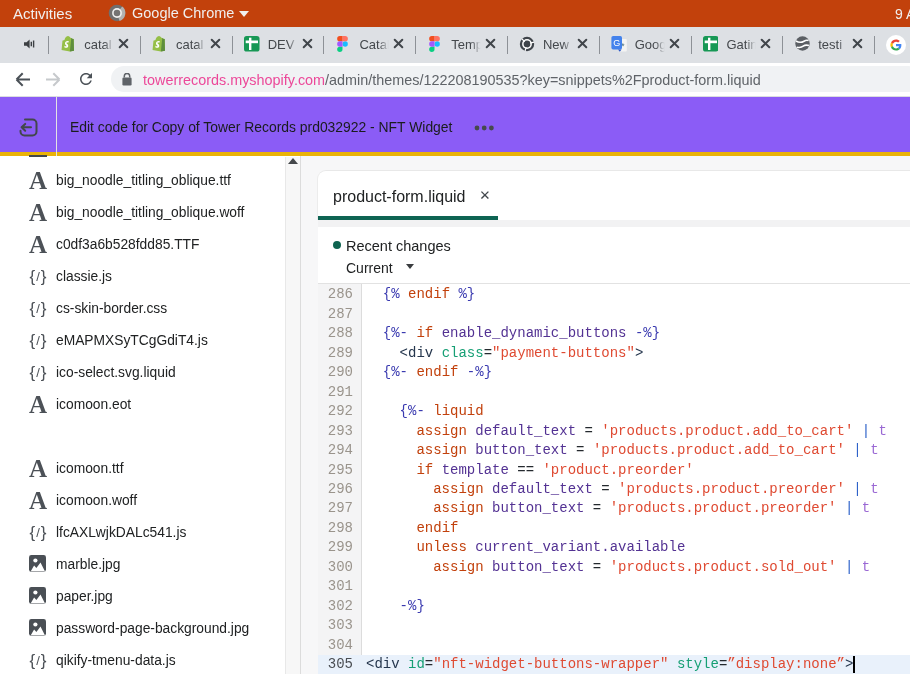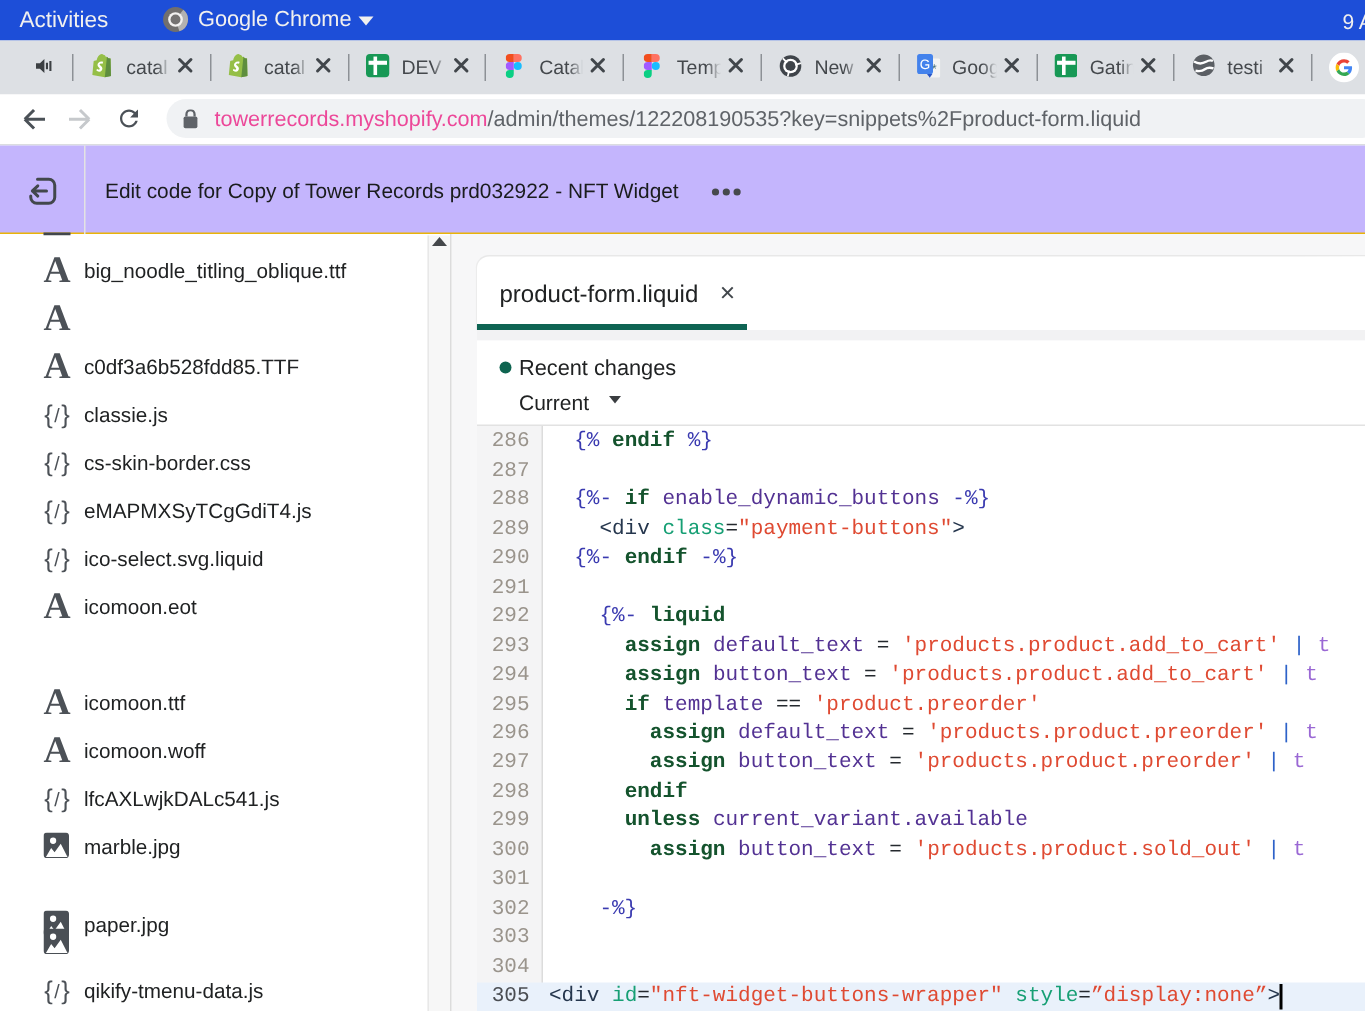--- a/index.html
+++ b/index.html
@@ -1,35 +1,35 @@
 <!DOCTYPE html>
 <html><head><meta charset="utf-8"><style>
 *{margin:0;padding:0;box-sizing:border-box}
 html,body{width:910px;height:674px;overflow:hidden}
 body{font-family:"Liberation Sans",sans-serif}
 .page{position:absolute;top:0;left:0;width:910px;height:674px;background:#fff}
 .abs{position:absolute}
 
-.ubar{left:0;top:0;width:910px;height:27px;background:#1d4ed8;color:#f1f0ef}
+.ubar{left:0;top:0;width:910px;height:27px;background:#c2410c;color:#f1f0ef}
 .ubar .act{left:13px;top:5px;font-size:15px}
 .ubar .gc{left:132px;top:4.5px;font-size:14.5px}
 .ubar .clk{left:895px;top:5.5px;font-size:14px;width:40px}
 
 .tstrip{left:0;top:27px;width:910px;height:36px;background:#dde0e4}
 .tsep{top:9px;width:1px;height:18px;background:#8d9196}
 .tablabel{top:9.5px;height:16px;font-size:13px;color:#44484c;white-space:nowrap;overflow:hidden;width:31px;-webkit-mask-image:linear-gradient(90deg,#000 65%,transparent 96%);mask-image:linear-gradient(90deg,#000 65%,transparent 96%)}
 .tx{top:11.2px;width:11px;height:11px}
 .ticon{top:9px;width:16px;height:16px}
 
 .tbar{left:0;top:63px;width:910px;height:34px;background:#fff;border-bottom:1px solid #dbdde0}
 .pill{left:111px;top:66px;width:810px;height:26px;background:#f0f2f4;border-radius:13px}
 .urltxt{left:143px;top:72px;font-size:14.4px;color:#5f6368;white-space:nowrap}
 .urltxt b{color:#ec4899;font-weight:normal}
 
-.shead{left:0;top:97px;width:910px;height:59px;background:#c4b5fd;border-bottom:1px solid #eab308}
+.shead{left:0;top:97px;width:910px;height:59px;background:#8b5cf6;border-bottom:4px solid #eab308}
 .shead .vsep{left:56px;top:0;width:1px;height:59px;background:#e3e3e3}
 .shead .title{left:70px;top:22px;font-size:13.9px;color:#1a1c1d}
 .frag{left:29px;top:155px;width:18px;height:2px;background:#42474c}
 
 .side{left:0;top:157px;width:285px;height:517px;background:#fff;overflow:hidden}
 .srow{left:0;width:285px;height:32px}
 .srow .fa{position:absolute;left:27px;top:6px;width:22px;height:24px;text-align:center;font-family:"Liberation Serif",serif;font-weight:bold;font-size:25px;color:#4c5157;line-height:24px}
 .srow .fc{position:absolute;left:26px;top:5px;width:24px;height:18px;color:#4c5157;display:flex;align-items:center;justify-content:center}
 .srow .fc .b{font-size:17px;line-height:18px}
 .srow .fc .sl{font-size:13px;margin:0 1px;position:relative;top:-0.5px}
@@ -51,21 +51,21 @@
 .curtxt{left:346px;top:259.5px;font-size:14px;color:#202223}
 .curarr{left:406px;top:264px;width:0;height:0;border-left:4.5px solid transparent;border-right:4.5px solid transparent;border-top:5px solid #3a3d40}
 
 .cmtop{left:318px;top:283px;width:592px;height:1px;background:#e2e2e2}
 .cm{left:318px;top:284px;width:592px;height:390px;background:#fff;font-family:"Liberation Mono",monospace;font-size:14px}
 .gutter{position:absolute;left:0;top:0;width:44px;height:390px;background:#f4f4f5;border-right:1px solid #dcdcdc}
 .cline{position:absolute;left:0;width:592px;height:19.47px;line-height:19.47px;white-space:pre}
 .lnum{position:absolute;left:0;width:35px;text-align:right;color:#9a948c}
 .ctext{position:absolute;left:48px;color:#24292e}
 .hl{position:absolute;left:0;top:370.9px;width:592px;height:20px;background:#e9f1fb}
-.d{color:#3a3ab0}.k{color:#14532d;font-weight:bold}.v{color:#533293}.s{color:#df4a32}
+.d{color:#3a3ab0}.k{color:#c2410c;font-weight:normal}.v{color:#533293}.s{color:#df4a32}
 .p{color:#2e62c9}.f{color:#9a68d4}.t{color:#25364d}.a{color:#169f74}
 .cursor{position:absolute;left:535px;top:372px;width:2px;height:17px;background:#000;z-index:5}
 svg{display:block}
 </style></head><body>
 <div class="page">
 
   <div class="abs ubar">
     <div class="abs act">Activities</div>
     <svg class="abs" style="left:108px;top:4px" width="18" height="18" viewBox="0 0 18 18">
         <circle cx="9" cy="9" r="8.3" fill="#716f6e"></circle>
@@ -247,20 +247,21 @@
     </svg>
   <div class="abs frag"></div>
 
   <div class="abs side" id="side">
       <div class="srow" style="position: absolute; top: 0px;">
         <div class="fa" style="top:12px">A</div>
         <div class="lab" style="top:16px">big_noodle_titling_oblique.ttf</div>
       </div>
       <div class="srow" style="position: absolute; top: 0px;">
         <div class="fa" style="top:44px">A</div>
+        <div class="lab" style="top:48px">big_noodle_titling_oblique.woff</div>
       </div>
       <div class="srow" style="position: absolute; top: 0px;">
         <div class="fa" style="top:76px">A</div>
         <div class="lab" style="top:80px">c0df3a6b528fdd85.TTF</div>
       </div>
       <div class="srow" style="position: absolute; top: 0px;">
         <div class="fc" style="top:111px">
           <span class="b">{</span>
           <span class="sl">/</span>
           <span class="b">}</span>
@@ -314,38 +315,39 @@
       <div class="srow" style="position: absolute; top: 0px;">
         <div class="fi" style="top:398px">
           <svg width="17" height="17" viewBox="0 0 17 17">
             <rect width="17" height="17" rx="2.4" fill="#4a4f55"></rect>
             <circle cx="6.4" cy="5.5" r="2.1" fill="#fff"></circle>
             <path d="M1.6 16.4 L5.1 10.4 L7.4 13.1 L11.5 7.5 L16 16.4 Z" fill="#fff"></path>
           </svg>
         </div>
         <div class="lab" style="top:400px">marble.jpg</div>
       </div>
-      <div class="srow" style="position: absolute; top: 0px; margin-top: 20px;">
+      <div class="srow" style="position: absolute; top: 0px;">
         <div class="fi" style="top:430px">
           <svg width="17" height="17" viewBox="0 0 17 17">
             <rect width="17" height="17" rx="2.4" fill="#4a4f55"></rect>
             <circle cx="6.4" cy="5.5" r="2.1" fill="#fff"></circle>
             <path d="M1.6 16.4 L5.1 10.4 L7.4 13.1 L11.5 7.5 L16 16.4 Z" fill="#fff"></path>
           </svg>
         </div>
         <div class="lab" style="top:432px">paper.jpg</div>
       </div>
       <div class="srow" style="position: absolute; top: 0px;">
         <div class="fi" style="top:462px">
           <svg width="17" height="17" viewBox="0 0 17 17">
             <rect width="17" height="17" rx="2.4" fill="#4a4f55"></rect>
             <circle cx="6.4" cy="5.5" r="2.1" fill="#fff"></circle>
             <path d="M1.6 16.4 L5.1 10.4 L7.4 13.1 L11.5 7.5 L16 16.4 Z" fill="#fff"></path>
           </svg>
         </div>
+        <div class="lab" style="top:464px">password-page-background.jpg</div>
       </div>
       <div class="srow" style="position: absolute; top: 0px;">
         <div class="fc" style="top:495px">
           <span class="b">{</span>
           <span class="sl">/</span>
           <span class="b">}</span>
         </div>
         <div class="lab" style="top:496px">qikify-tmenu-data.js</div>
       </div>
     </div>

